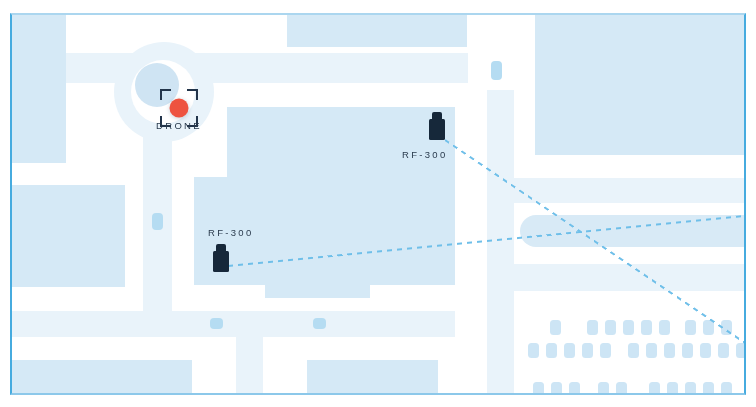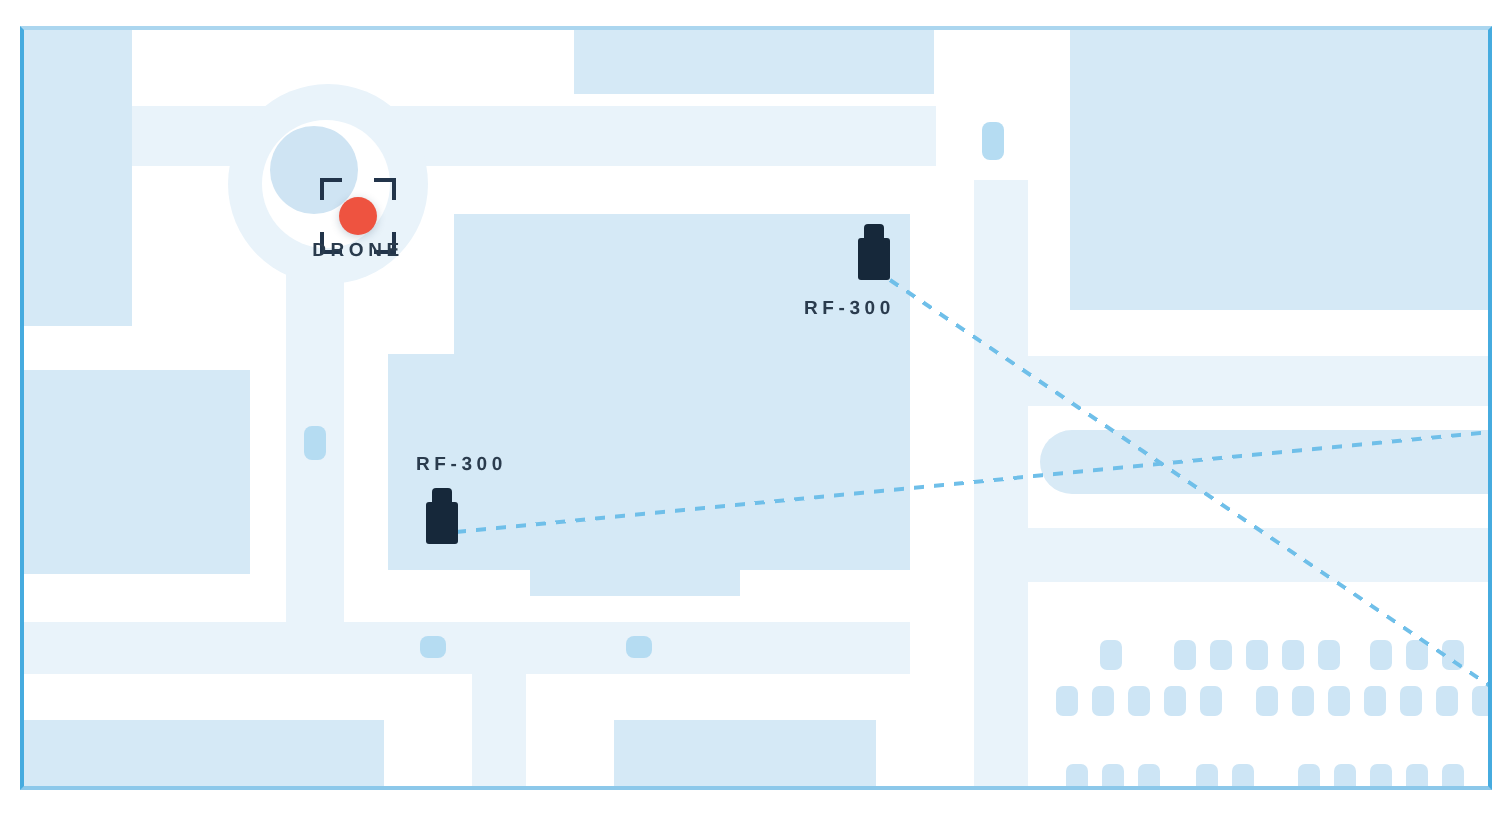--- a/index.html
+++ b/index.html
@@ -29,21 +29,21 @@
     height:2px;z-index:5;transform-origin:0 50%;
     background:repeating-linear-gradient(to right,var(--c-dash,#6fbfe9) 0 5px,transparent 5px 10px);
   }
   .sensor{position:absolute;width:32px;height:28px;z-index:6;cursor:pointer;}
   .sensor-cap{position:absolute;left:3px;top:0;width:10px;height:8px;
     background:var(--c-sensor,#16283a);border-radius:2px 2px 0 0;}
   .sensor-body{position:absolute;left:0;top:7px;width:16px;height:21px;
     background:var(--c-sensor,#16283a);border-radius:1.5px;}
   .map-label{
     position:absolute;font-size:9.5px;letter-spacing:2.3px;color:#2a3b4d;
-    white-space:nowrap;z-index:8;font-weight:700;
+    white-space:nowrap;z-index:8;font-weight:400;
   }
   .target{position:absolute;width:38px;height:38px;z-index:7;cursor:pointer;}
   .corner{position:absolute;width:9px;height:9px;border-color:var(--c-bracket,#22344a);border-style:solid;border-width:0;}
   .corner.tl{left:0;top:0;border-left-width:2.5px;border-top-width:2.5px;}
   .corner.tr{right:0;top:0;border-right-width:2.5px;border-top-width:2.5px;}
   .corner.bl{left:0;bottom:0;border-left-width:2.5px;border-bottom-width:2.5px;}
   .corner.br{right:0;bottom:0;border-right-width:2.5px;border-bottom-width:2.5px;}
   .dot{
     position:absolute;left:50%;top:50%;width:19px;height:19px;border-radius:50%;
     transform:translate(-50%,-50%);box-shadow:0 1px 4px rgba(40,70,100,.25);

